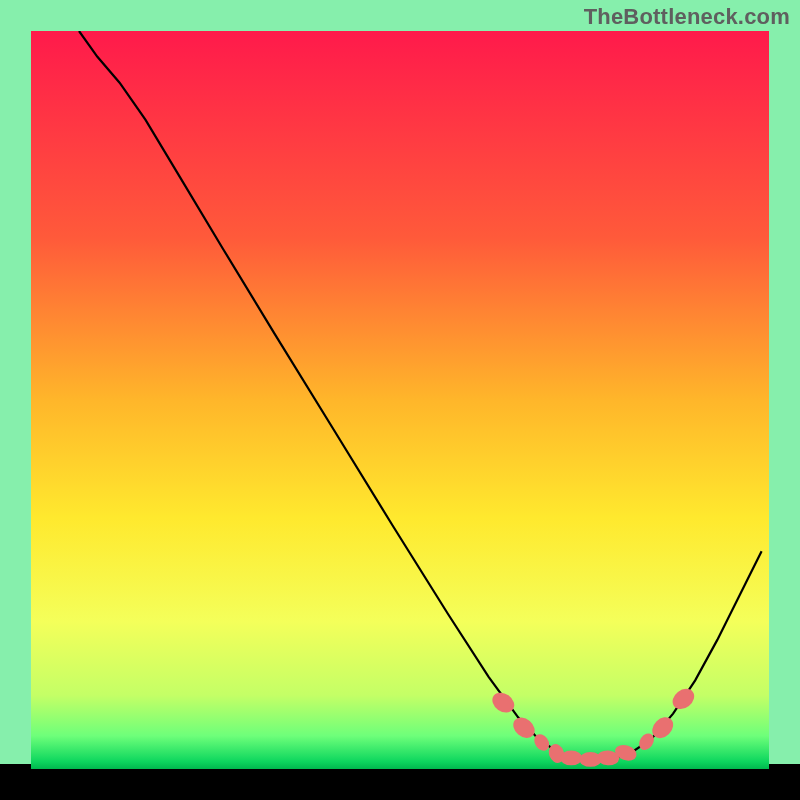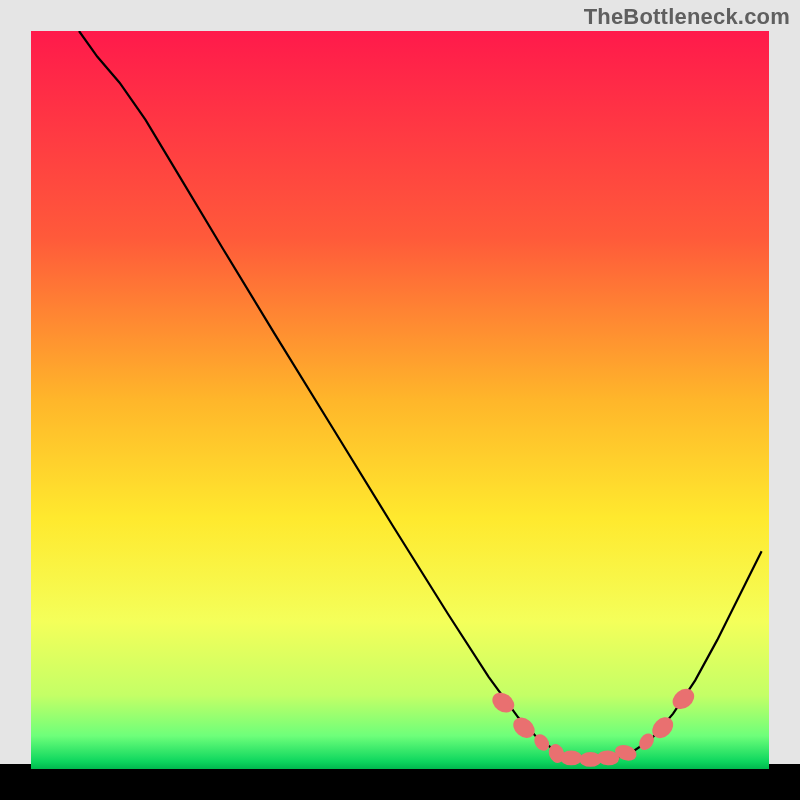--- a/index.html
+++ b/index.html
@@ -8,21 +8,21 @@
     width: 800px;
     height: 800px;
     background: #000;
     font-family: Arial, Helvetica, sans-serif;
     overflow: hidden;
   }
   .frame {
     position: relative;
     width: 800px;
     height: 764px;
-    background: #e5e5e5;
+    background: #86efac;
   }
   .attribution {
     position: absolute;
     top: 4px;
     right: 10px;
     color: #5f5f5f;
     font-size: 22px;
     font-weight: 700;
     letter-spacing: 0.2px;
     z-index: 5;

